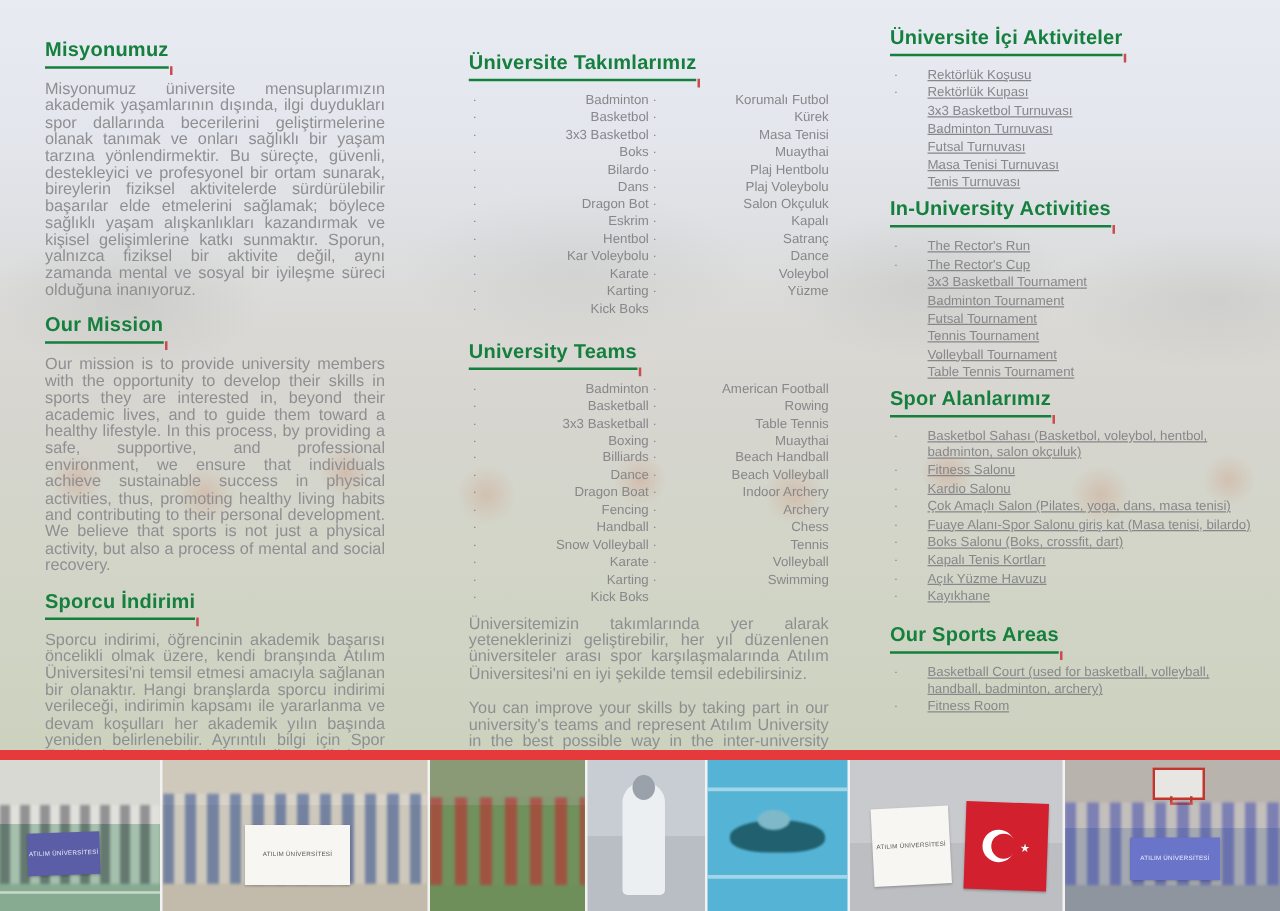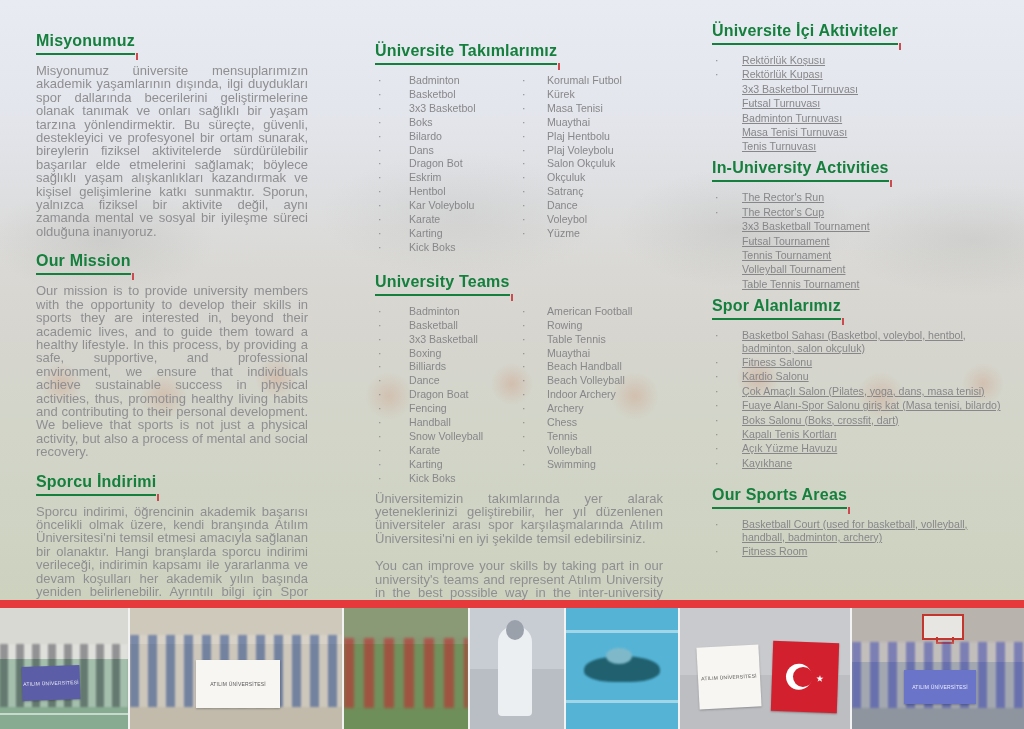--- a/index.html
+++ b/index.html
@@ -54,21 +54,21 @@
   ul.blist { list-style:none; }
   ul.blist li {
     position:relative; font-size:10.6px; line-height:12.9px;
     color:#87878a; padding-left:34px; margin-bottom:1px;
   }
   ul.blist li::before { content:"·"; position:absolute; left:3px; top:0; color:#87878a; }
   ul.blist.sub li { padding-left:64px; }
   ul.blist.sub li::before { content:"◦"; left:38px; font-size:8px; top:2px; }
 
   .two-col { display:flex; }
-  .two-col ul { width:50%; }
+  .two-col ul { width:50%;text-align:right; }
   .two-col ul:last-child li { padding-left:28px; }
 
   .col-right ul.blist li { padding-left:30px; margin-bottom:1.5px;text-decoration:underline; }
 
   
   .divider { width:1024px; height:8px; background:#e5393b; }
   .photo-strip {
     width:1024px; height:121px; display:flex; gap:2px; background:#f2f2f2;
   }
   .photo { position:relative; height:121px; overflow:hidden; flex:none; }
@@ -163,21 +163,21 @@
               </ul>
             <ul class="blist">
 
             <li><span>Korumalı Futbol</span></li>
                 <li><span>Kürek</span></li>
                 <li><span>Masa Tenisi</span></li>
                 <li><span>Muaythai</span></li>
                 <li><span>Plaj Hentbolu</span></li>
                 <li><span>Plaj Voleybolu</span></li>
                 <li><span>Salon Okçuluk</span></li>
-                <li><span>Okçuluk</span></li>
+                <li><span>Kapalı</span></li>
                 <li><span>Satranç</span></li>
                 <li><span>Dance</span></li>
                 <li><span>Voleybol</span></li>
                 <li><span>Yüzme</span></li>
               </ul>
           </div>
         </div>
         <div class="sec" style="margin-top:18px;">
           <h2 class="heading">University Teams</h2>
           <div class="two-col">
@@ -222,36 +222,37 @@
         <div class="sec">
           <h2 class="heading">Üniversite İçi Aktiviteler</h2>
           <ul class="blist">
 
           <li><span>Rektörlük Koşusu</span></li>
               <li><span>Rektörlük Kupası</span></li>
             </ul>
           <ul class="blist sub">
 
           <li><span>3x3 Basketbol Turnuvası</span></li>
+              <li><span>Badminton Turnuvası</span></li>
               <li><span>Futsal Turnuvası</span></li>
-              <li><span>Badminton Turnuvası</span></li>
               <li><span>Masa Tenisi Turnuvası</span></li>
               <li><span>Tenis Turnuvası</span></li>
             </ul>
         </div>
         <div class="sec" style="">
           <h2 class="heading">In-University Activities</h2>
           <ul class="blist">
 
           <li><span>The Rector's Run</span></li>
               <li><span>The Rector's Cup</span></li>
             </ul>
           <ul class="blist sub">
 
           <li><span>3x3 Basketball Tournament</span></li>
+              <li><span>Badminton Tournament</span></li>
               <li><span>Futsal Tournament</span></li>
               <li><span>Tennis Tournament</span></li>
               <li><span>Volleyball Tournament</span></li>
               <li><span>Table Tennis Tournament</span></li>
             </ul>
         </div>
         <div class="sec" style="">
           <h2 class="heading">Spor Alanlarımız</h2>
           <ul class="blist">
 

